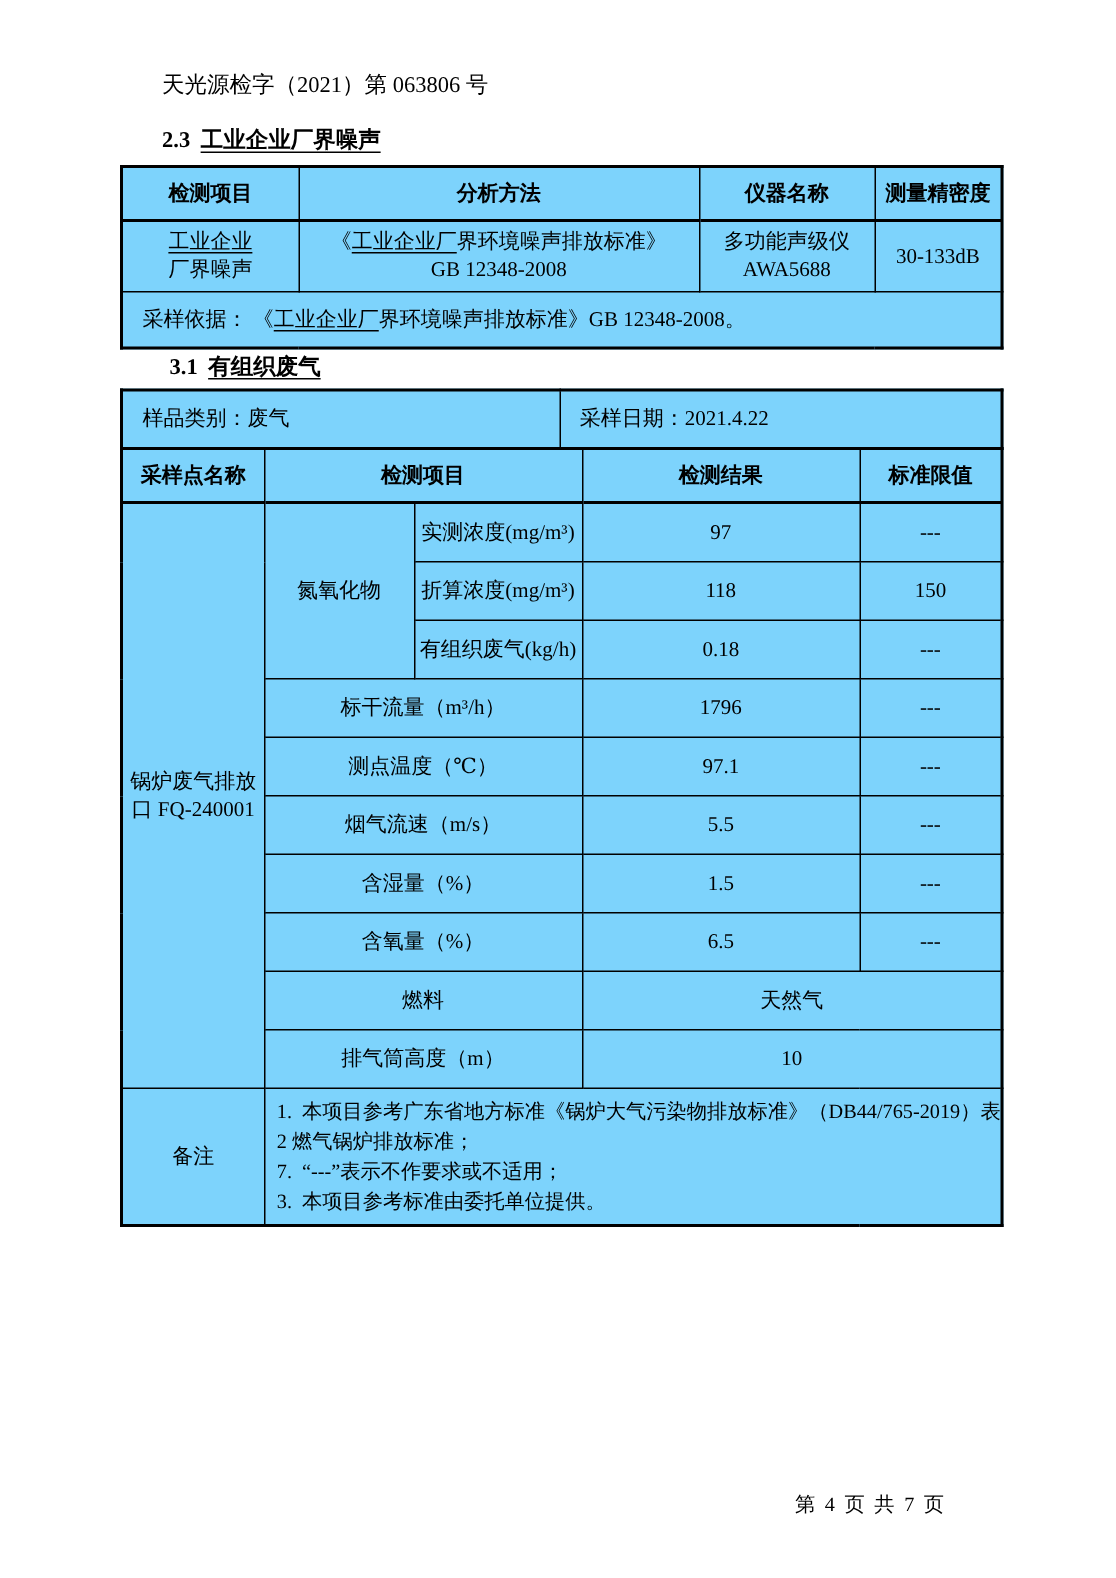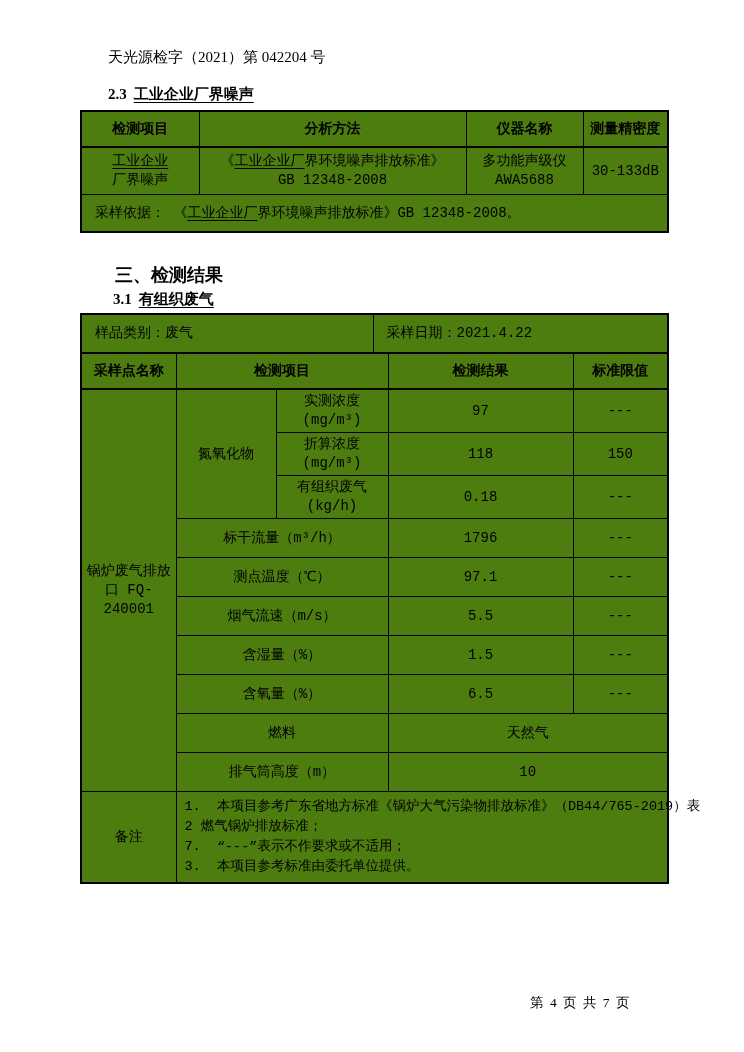--- a/index.html
+++ b/index.html
@@ -9,21 +9,21 @@
     -webkit-font-smoothing:antialiased;
   }
   .content{position:absolute;left:80px;top:0;width:587px;}
   .ref-line{margin:46px 0 0 28px;font-size:15px;line-height:22px;}
   .h23{margin:16px 0 6px 28px;font-size:15px;font-weight:bold;line-height:20px;}
   .h3{margin:30px 0 0 35px;font-size:18px;font-weight:bold;line-height:24px;}
   .h31{margin:2px 0 4px 33px;font-size:15px;font-weight:bold;line-height:20px;}
   .u-title{text-decoration:underline;text-underline-offset:3px;margin-left:7px;}
   .pn{text-decoration:underline;text-underline-offset:3px;}
 
-  table{border-collapse:collapse;table-layout:fixed;width:587px;background:#4d7c0f;font-family:Liberation Mono, monospace;}
+  table{border-collapse:collapse;table-layout:fixed;width:587px;background:#7dd3fc;}
   table{border:2px solid #000;}
   th,td{border:1px solid #000;font-size:14px;font-weight:normal;
         text-align:center;vertical-align:middle;padding:2px 3px;line-height:19px;}
   th{font-weight:bold;}
   .thead th{border-bottom:2px solid #000;height:30px;}
   .left{text-align:left;padding-left:13px;}
   .noise-data td{height:42px;}
   .noise-basis td{height:32px;}
   .info-row td{height:33px;}
   .gas-main{margin-top:-2px;}
@@ -32,21 +32,21 @@
   .remark-cell{padding:5px 4px 5px 8px;}
   .remark-line{white-space:pre;font-size:13.5px;line-height:20px;text-align:left;}
   .two-line div{line-height:19px;}
   .footer{position:absolute;left:530px;top:966px;font-size:13.5px;letter-spacing:1.5px;margin-top:28px;}
 </style>
 </head>
 <body>
 
 <div class="content">
 
-  <div class="ref-line">天光源检字（2021）第 042204 号</div>
+  <div class="ref-line">天光源检字（2021）第 063806 号</div>
 
   <div class="h23">
     <span>2.3</span><span class="u-title">工业企业厂界噪声</span>
   </div>
 
   <table class="noise-table">
     <colgroup>
         <col style="width:118px">
         <col style="width:267px">
         <col style="width:117px">
@@ -78,21 +78,20 @@
     </tr>
     <tr class="noise-basis">
       <td colspan="4" class="left">
         <span>采样依据：</span>
         <span>《</span><span class="pn">工业企业厂</span><span>界环境噪声排放标准》GB 12348-2008。</span>
       </td>
     </tr>
   </tbody>
     </table>
 
-  <div class="h3">三、检测结果</div>
   <div class="h31">
     <span>3.1</span><span class="u-title">有组织废气</span>
   </div>
 
   <table class="gas-info">
     <colgroup>
         <col style="width:292px">
         <col style="width:295px">
       </colgroup>
     <tbody>

